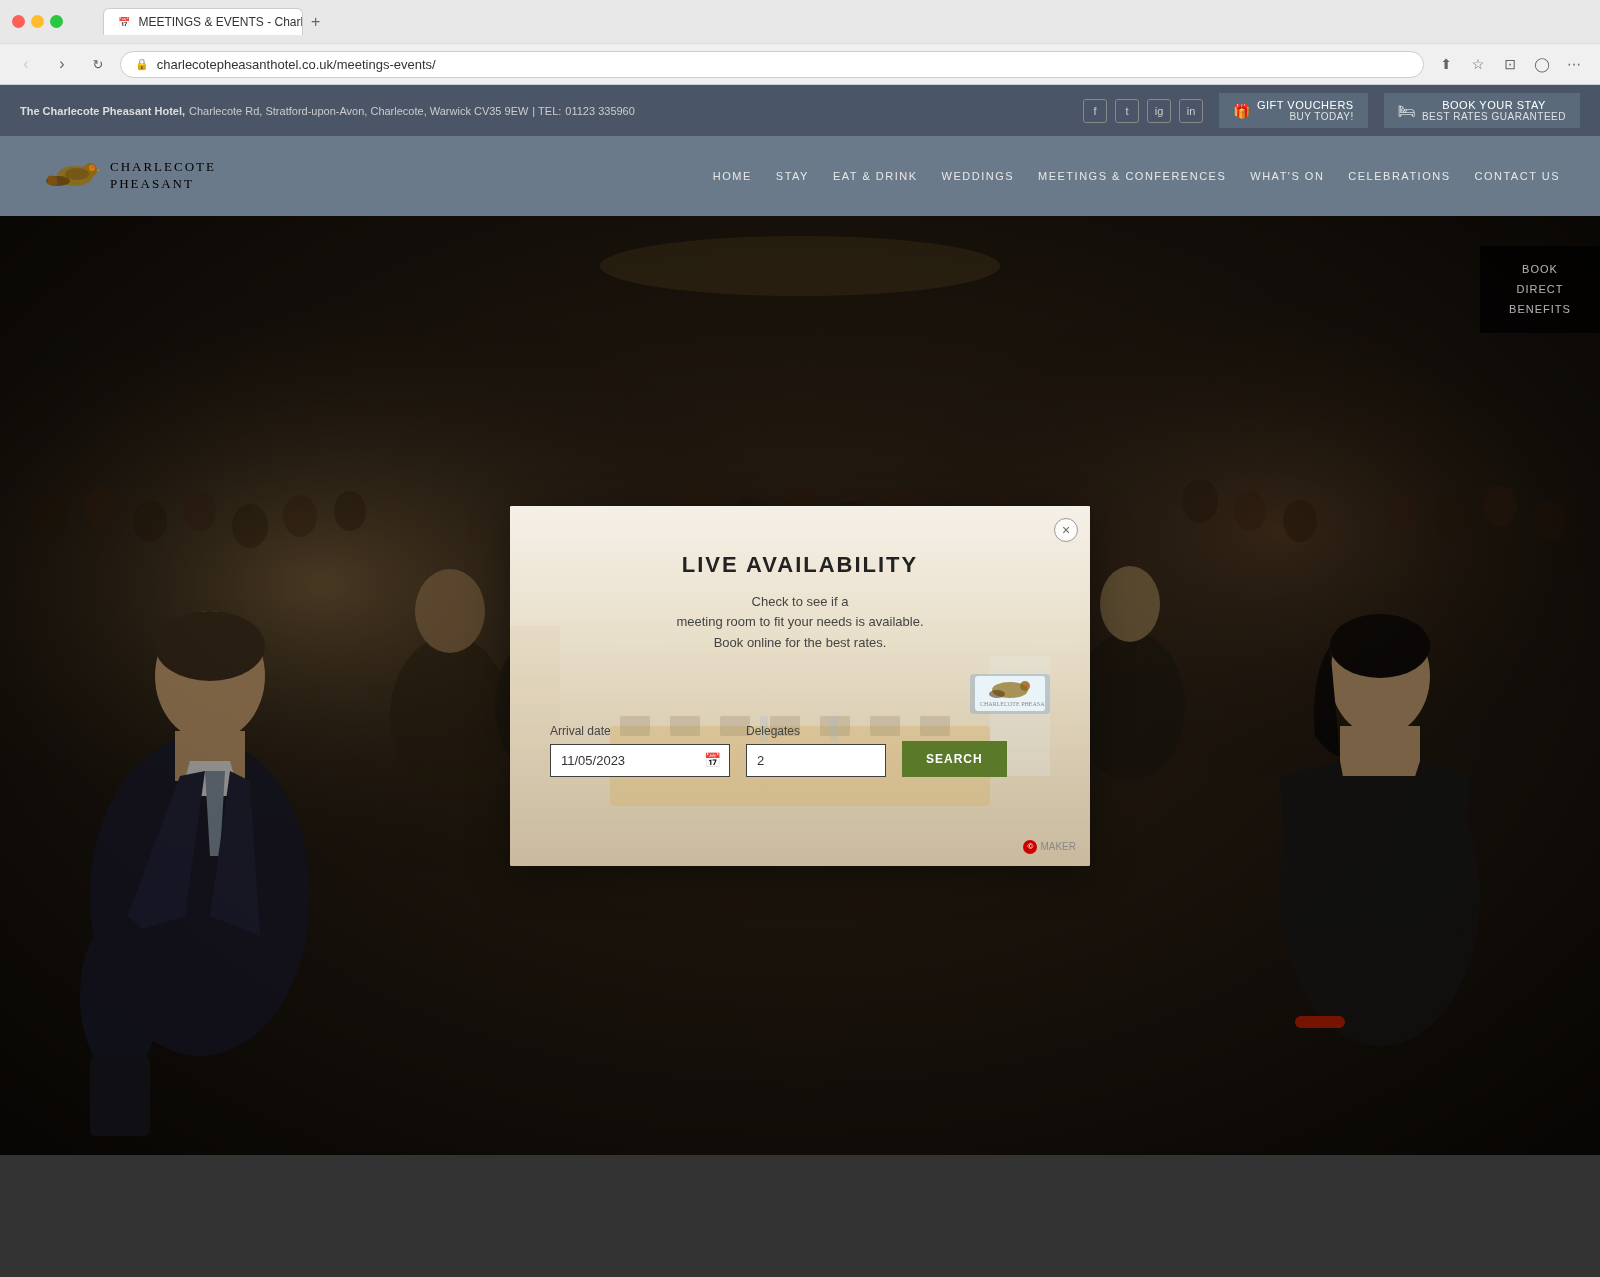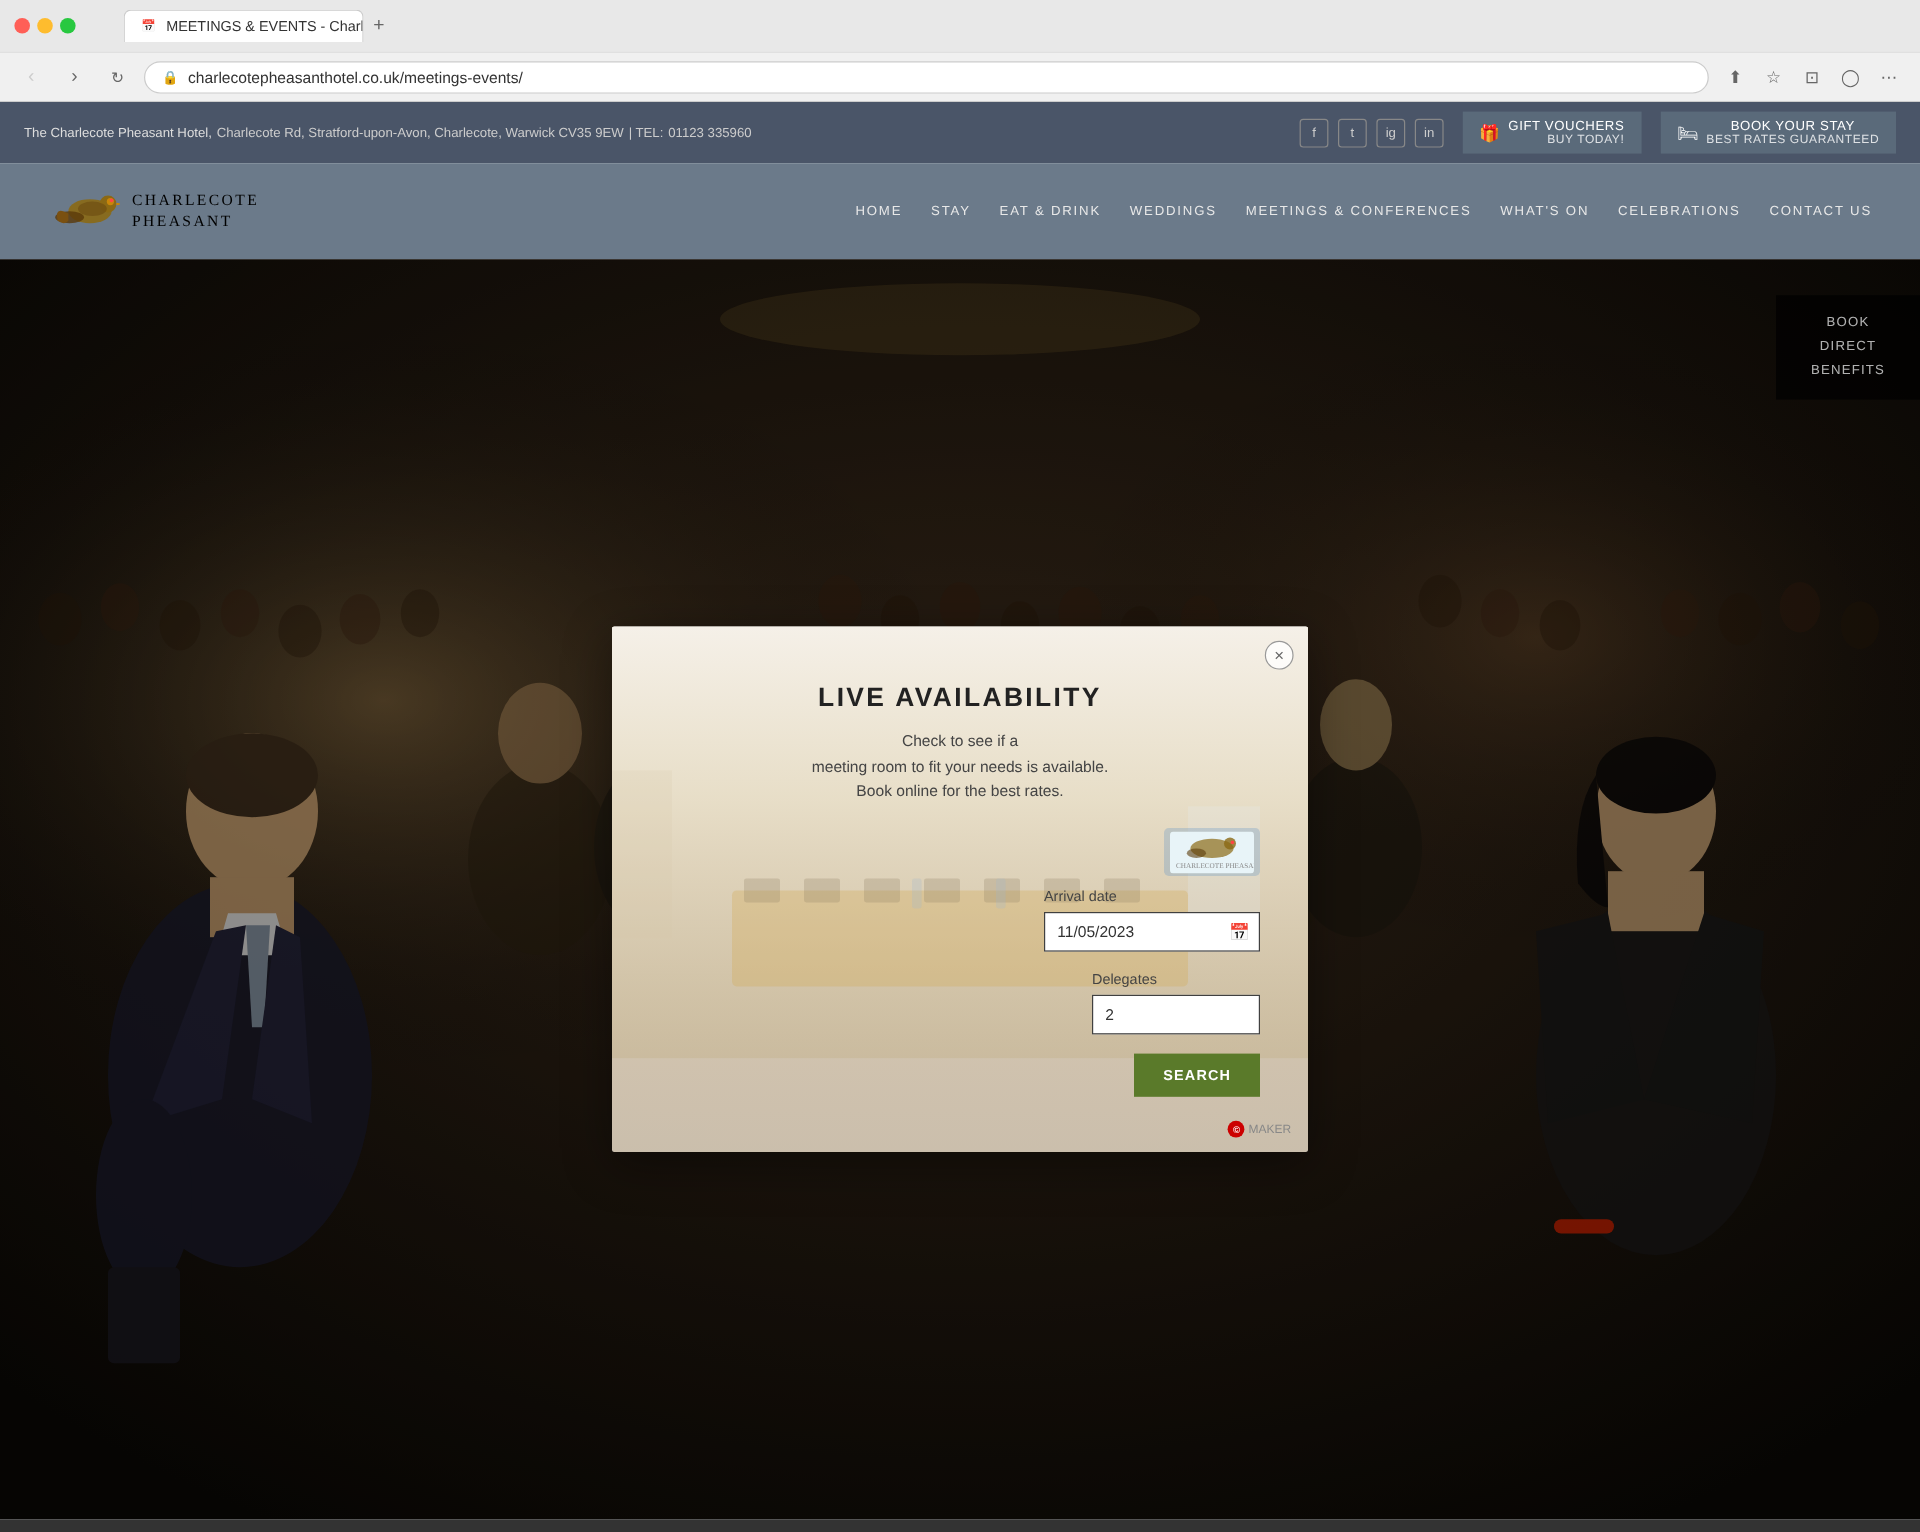--- a/index.html
+++ b/index.html
@@ -87,21 +87,21 @@
     .top-info-bar {
       background: #4a5568;
       color: #ccc;
       font-size: 11px;
       padding: 8px 20px;
       display: flex;
       align-items: center;
       justify-content: space-between;
     }
     .top-info-left { display: flex; align-items: center; gap: 4px; }
-    .hotel-name-bold { font-weight: normal; color: #ddd; }
+    .hotel-name-bold { font-weight: bold; color: #ddd; }
     .top-info-right { display: flex; align-items: center; gap: 16px; }
     .social-icons { display: flex; gap: 8px; }
     .social-icon {
       width: 24px; height: 24px; border: 1px solid #888;
       border-radius: 3px; display: flex; align-items: center;
       justify-content: center; font-size: 11px; color: #ccc;
       cursor: pointer;
     }
     .gift-vouchers-btn, .book-stay-btn {
       background: #5a6a7a;
@@ -154,21 +154,21 @@
       cursor: pointer;
       text-decoration: none;
       padding: 4px 0;
       font-weight: 400;
     }
 
     
     .hero-section {
       position: relative;
       width: 100%;
-      height: 1050px;
+      height: 939px;
       overflow: hidden;
     }
 
     
     .crowd-scene {
       position: absolute;
       top: 0; left: 0; right: 0; bottom: 0;
       background:
         radial-gradient(ellipse at 20% 40%, rgba(180,140,100,0.3) 0%, transparent 40%),
         radial-gradient(ellipse at 80% 30%, rgba(180,140,100,0.2) 0%, transparent 35%),
@@ -272,21 +272,20 @@
       align-items: center;
       justify-content: center;
       font-size: 9px;
       color: #666;
     }
     .modal-form {
       display: flex;
       align-items: flex-end;
       gap: 16px;
       margin-top: 10px;
-      flex-direction: column;
     }
     .form-group {
       display: flex;
       flex-direction: column;
       gap: 6px;
     }
     .form-label {
       font-size: 12px;
       color: #444;
       font-weight: 500;

